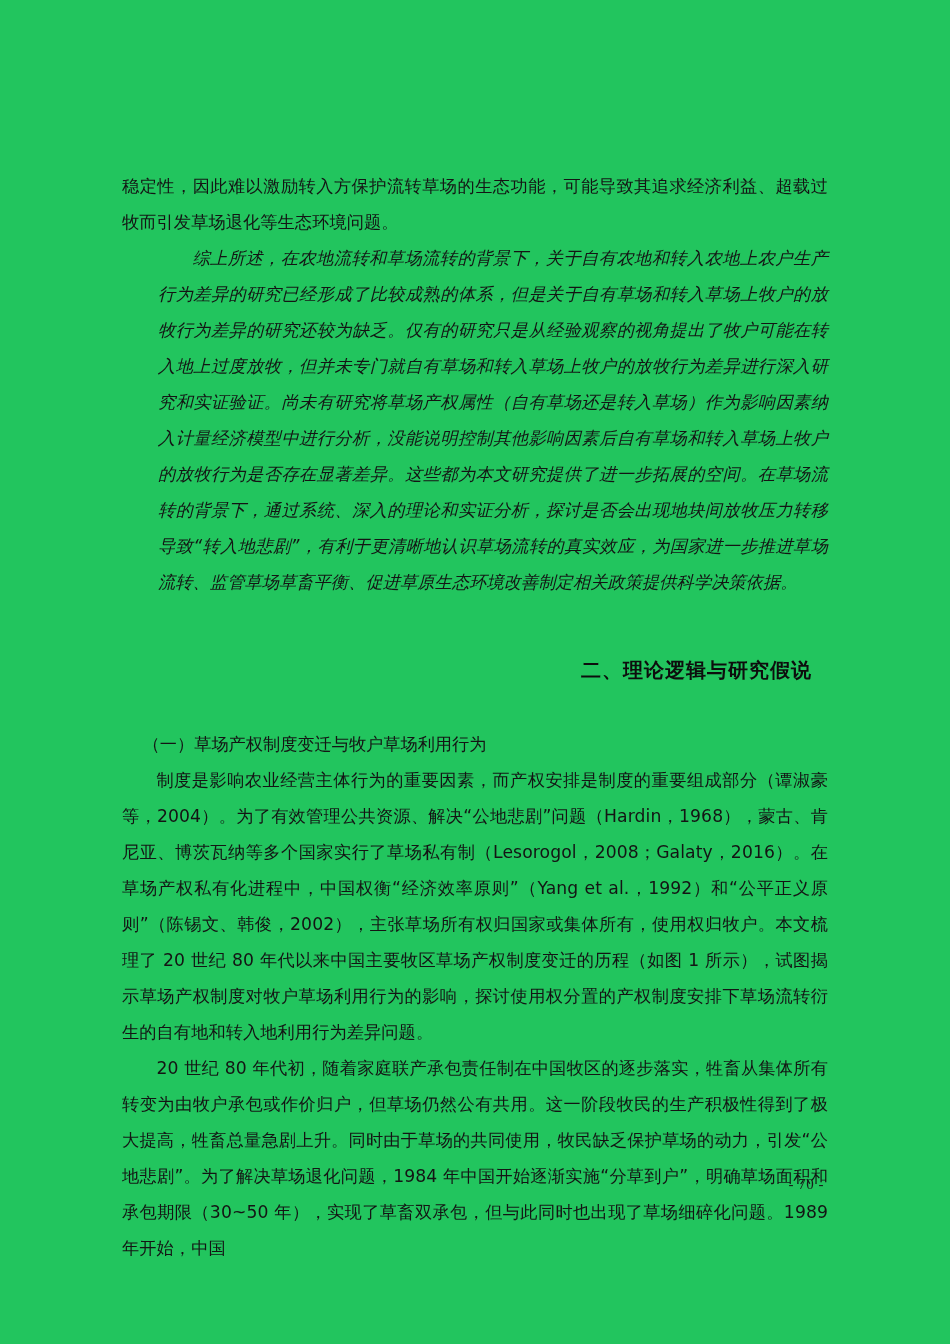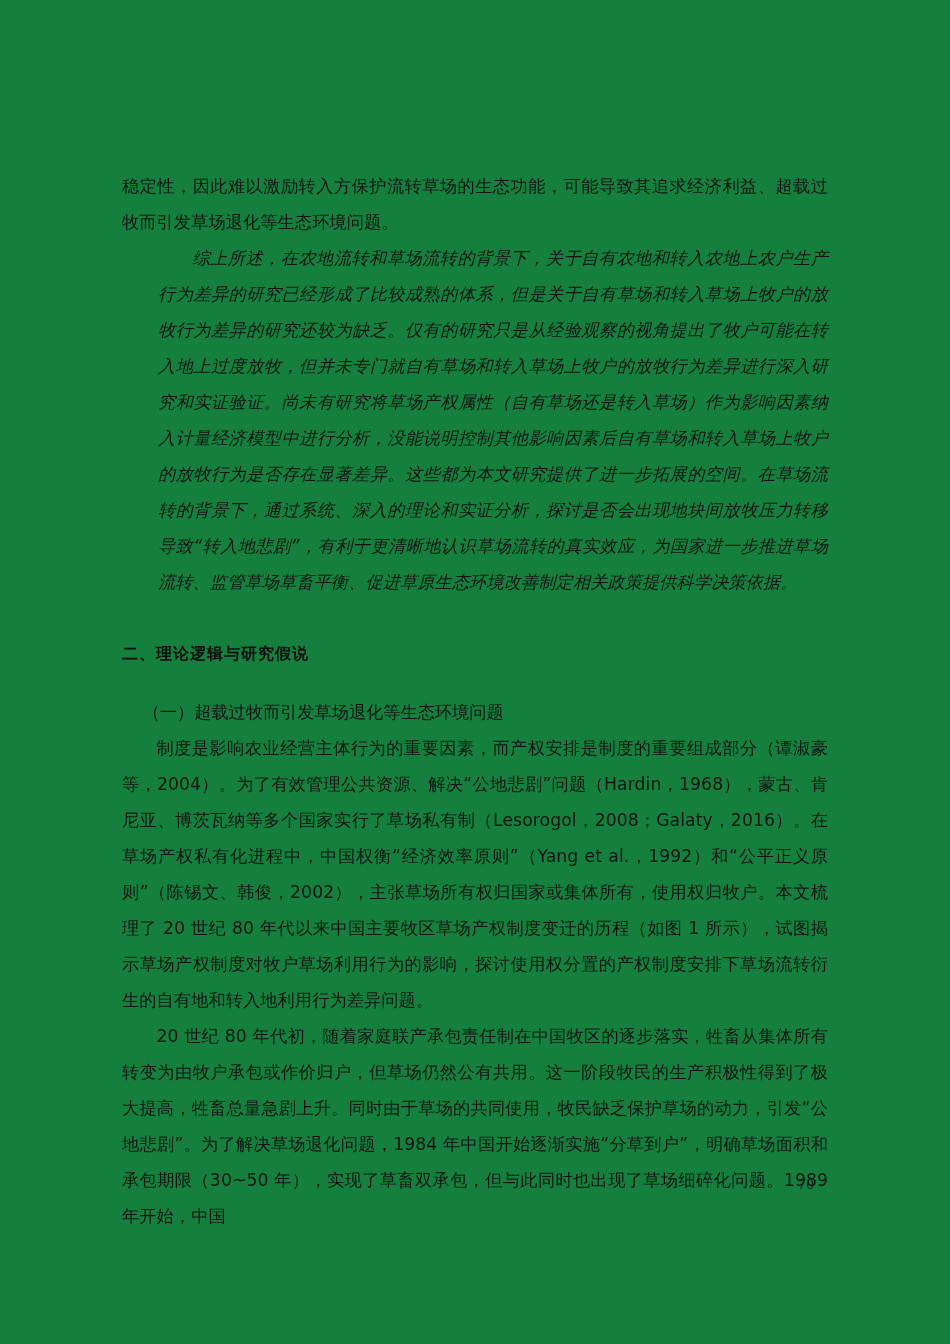--- a/index.html
+++ b/index.html
@@ -4,21 +4,21 @@
 <style>
   html, body {
     margin: 0;
     padding: 0;
     background: #ffffff;
   }
   .page {
     position: relative;
     width: 950px;
     height: 1344px;
-    background: #15803d;
+    background: #22c55e;
     margin: 0 auto;
     overflow: hidden;
     font-family: "DejaVu Sans", "Liberation Sans", sans-serif;
     color: #000000;
   }
   .content {
     position: absolute;
     left: 122px;
     top: 168px;
     width: 706px;
@@ -38,24 +38,24 @@
   
   .block-indented {
     margin-left: 36px;
     width: 670px;
   }
   .block-indented p.body-text {
     width: 670px;
     font-style: italic;
   }
   h2.section-heading {
-    margin: 0;
-    font-size: 16px;
+    margin: 16px;
+    font-size: 20px;
     font-weight: bold;
-    text-align: left;
+    text-align: right;
     line-height: 36px;
     letter-spacing: 1px;
     color: #0d0d0d;
   }
   h3.sub-heading {
     margin: 0;
     font-size: 17.2px;
     font-weight: normal;
     line-height: 36px;
     text-indent: 1.2em;
@@ -86,21 +86,21 @@
       <p class="body-text indent-1">综上所述，在农地流转和草场流转的背景下，关于自有农地和转入农地上农户生产行为差异的研究已经形成了比较成熟的体系，但是关于自有草场和转入草场上牧户的放牧行为差异的研究还较为缺乏。仅有的研究只是从经验观察的视角提出了牧户可能在转入地上过度放牧，但并未专门就自有草场和转入草场上牧户的放牧行为差异进行深入研究和实证验证。尚未有研究将草场产权属性（自有草场还是转入草场）作为影响因素纳入计量经济模型中进行分析，没能说明控制其他影响因素后自有草场和转入草场上牧户的放牧行为是否存在显著差异。这些都为本文研究提供了进一步拓展的空间。在草场流转的背景下，通过系统、深入的理论和实证分析，探讨是否会出现地块间放牧压力转移导致“转入地悲剧”，有利于更清晰地认识草场流转的真实效应，为国家进一步推进草场流转、监管草场草畜平衡、促进草原生态环境改善制定相关政策提供科学决策依据。</p>
     </div>
 
 
     <div class="spacer-lg"></div>
 
     <h2 class="section-heading">二、理论逻辑与研究假说</h2>
 
     <div class="spacer-md"></div>
 
-    <h3 class="sub-heading">（一）超载过牧而引发草场退化等生态环境问题</h3>
+    <h3 class="sub-heading">（一）草场产权制度变迁与牧户草场利用行为</h3>
 
     <p class="body-text indent-1">制度是影响农业经营主体行为的重要因素，而产权安排是制度的重要组成部分（谭淑豪等，2004）。为了有效管理公共资源、解决“公地悲剧”问题（Hardin，1968），蒙古、肯尼亚、博茨瓦纳等多个国家实行了草场私有制（Lesorogol，2008；Galaty，2016）。在草场产权私有化进程中，中国权衡“经济效率原则”（Yang et al.，1992）和“公平正义原则”（陈锡文、韩俊，2002），主张草场所有权归国家或集体所有，使用权归牧户。本文梳理了 20 世纪 80 年代以来中国主要牧区草场产权制度变迁的历程（如图 1 所示），试图揭示草场产权制度对牧户草场利用行为的影响，探讨使用权分置的产权制度安排下草场流转衍生的自有地和转入地利用行为差异问题。</p>
 
     <p class="body-text indent-1">20 世纪 80 年代初，随着家庭联产承包责任制在中国牧区的逐步落实，牲畜从集体所有转变为由牧户承包或作价归户，但草场仍然公有共用。这一阶段牧民的生产积极性得到了极大提高，牲畜总量急剧上升。同时由于草场的共同使用，牧民缺乏保护草场的动力，引发“公地悲剧”。为了解决草场退化问题，1984 年中国开始逐渐实施“分草到户”，明确草场面积和承包期限（30~50 年），实现了草畜双承包，但与此同时也出现了草场细碎化问题。1989 年开始，中国</p>
 
   </div>
 
   <div class="page-number">- 70 -</div>
 
 </div>

